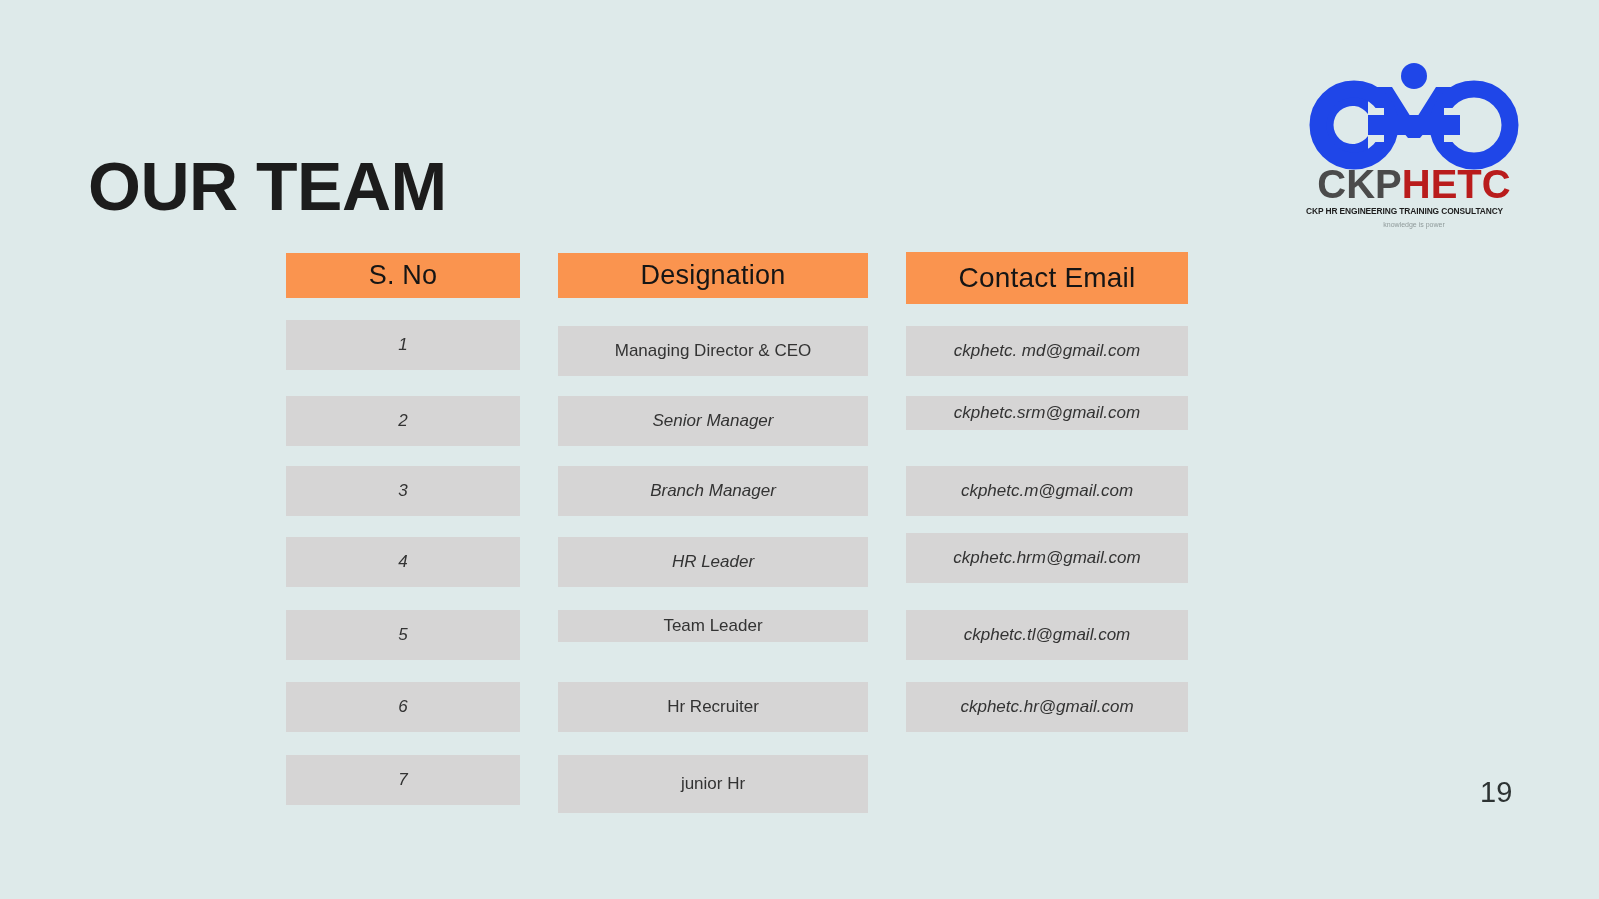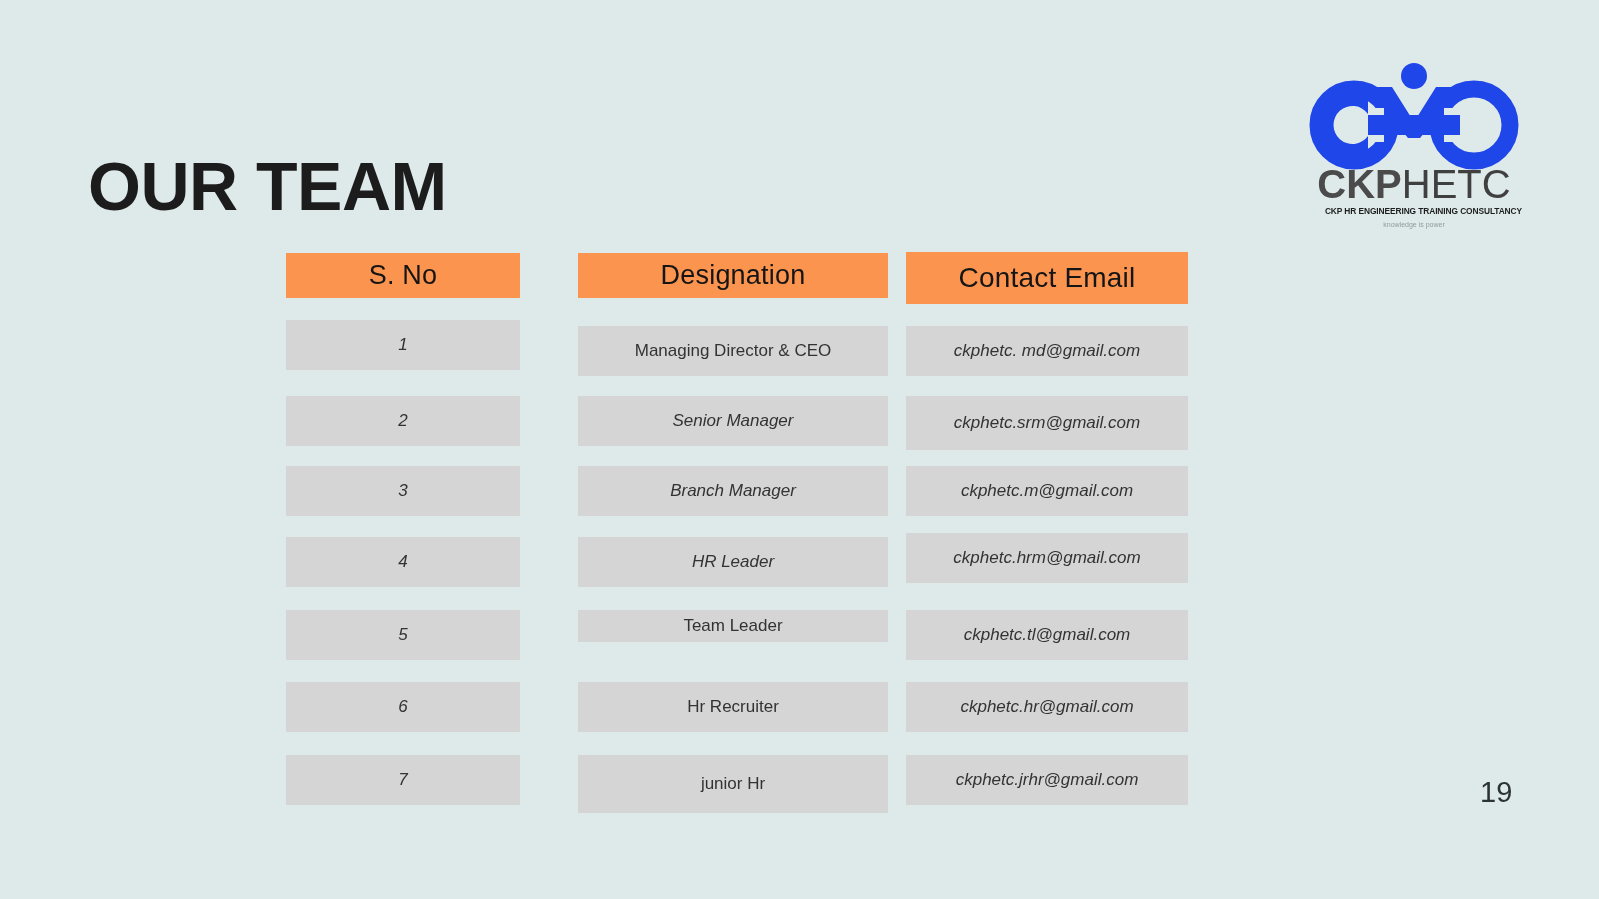--- a/index.html
+++ b/index.html
@@ -57,27 +57,27 @@
     top: 104px;
     width: 216px;
     text-align: center;
     font-size: 40px;
     font-weight: 700;
     letter-spacing: 0px;
     line-height: 1;
     white-space: nowrap;
   }
   #logo-wordmark .wm-dark { color: #4b4b4b; font-weight: 700; }
-  #logo-wordmark .wm-light { color: #404040; font-weight: 400; }
+  #logo-wordmark .wm-light { color: #b91c1c; font-weight: 700; }
   #logo-subtitle {
     position: absolute;
     left: 0;
     top: 146px;
     width: 216px;
-    text-align: right;
+    text-align: left;
     font-size: 8.4px;
     font-weight: 700;
     letter-spacing: -0.1px;
     color: #1d1d1d;
     white-space: nowrap;
   }
   #logo-tagline {
     position: absolute;
     left: 0;
     top: 161px;
@@ -117,21 +117,21 @@
     background: #d6d5d5;
     font-size: 17px;
     font-weight: 400;
     color: #333333;
   }
   .italic { font-style: italic; }
 
   
   .col-sno  { left: 286px; width: 234px; }
   
-  .col-desg { left: 558px; width: 310px; margin-left: 20px; }
+  .col-desg { left: 558px; width: 310px; }
   
   .col-mail { left: 906px; width: 282px; }
 
   .hdr-sno  { top: 253px; height: 45px; }
   .hdr-desg { top: 253px; height: 45px; }
   .hdr-mail { top: 252px; height: 52px; left: 906px; width: 282px; font-size: 28px; }
 
   
   #page-number {
     position: absolute;
@@ -177,39 +177,38 @@
     <div class="cell header-cell col-sno hdr-sno">S. No</div>
     <div class="cell header-cell col-desg hdr-desg">Designation</div>
     <div class="cell header-cell hdr-mail">Contact Email</div>
 
     <div class="cell body-cell col-sno italic" style="top:320px;height:50px;">1</div>
     <div class="cell body-cell col-desg" style="top:326px;height:50px;">Managing Director &amp; CEO</div>
     <div class="cell body-cell col-mail italic" style="top:326px;height:50px;">ckphetc. md@gmail.com</div>
 
     <div class="cell body-cell col-sno italic" style="top:396px;height:50px;">2</div>
     <div class="cell body-cell col-desg italic" style="top:396px;height:50px;">Senior Manager</div>
-    <div class="cell body-cell col-mail italic" style="top:396px;height:54px;">ckphetc.srm@gmail.com</div>
+    <div class="cell body-cell col-mail italic" style="top:396px;height:34px;">ckphetc.srm@gmail.com</div>
 
     <div class="cell body-cell col-sno italic" style="top:466px;height:50px;">3</div>
     <div class="cell body-cell col-desg italic" style="top:466px;height:50px;">Branch Manager</div>
     <div class="cell body-cell col-mail italic" style="top:466px;height:50px;">ckphetc.m@gmail.com</div>
 
     <div class="cell body-cell col-sno italic" style="top:537px;height:50px;">4</div>
     <div class="cell body-cell col-desg italic" style="top:537px;height:50px;">HR Leader</div>
     <div class="cell body-cell col-mail italic" style="top:533px;height:50px;">ckphetc.hrm@gmail.com</div>
 
     <div class="cell body-cell col-sno italic" style="top:610px;height:50px;">5</div>
     <div class="cell body-cell col-desg" style="top:610px;height:32px;">Team Leader</div>
     <div class="cell body-cell col-mail italic" style="top:610px;height:50px;">ckphetc.tl@gmail.com</div>
 
     <div class="cell body-cell col-sno italic" style="top:682px;height:50px;">6</div>
     <div class="cell body-cell col-desg" style="top:682px;height:50px;">Hr Recruiter</div>
     <div class="cell body-cell col-mail italic" style="top:682px;height:50px;">ckphetc.hr@gmail.com</div>
 
     <div class="cell body-cell col-sno italic" style="top:755px;height:50px;">7</div>
     <div class="cell body-cell col-desg" style="top:755px;height:58px;">junior Hr</div>
-    <div class="cell body-cell col-mail italic" style="top:755px;height:50px;">ckphetc.jrhr@gmail.com</div>
 
   </div>
 
   <div id="page-number">19</div>
 
 </div>
 
 </body></html>

